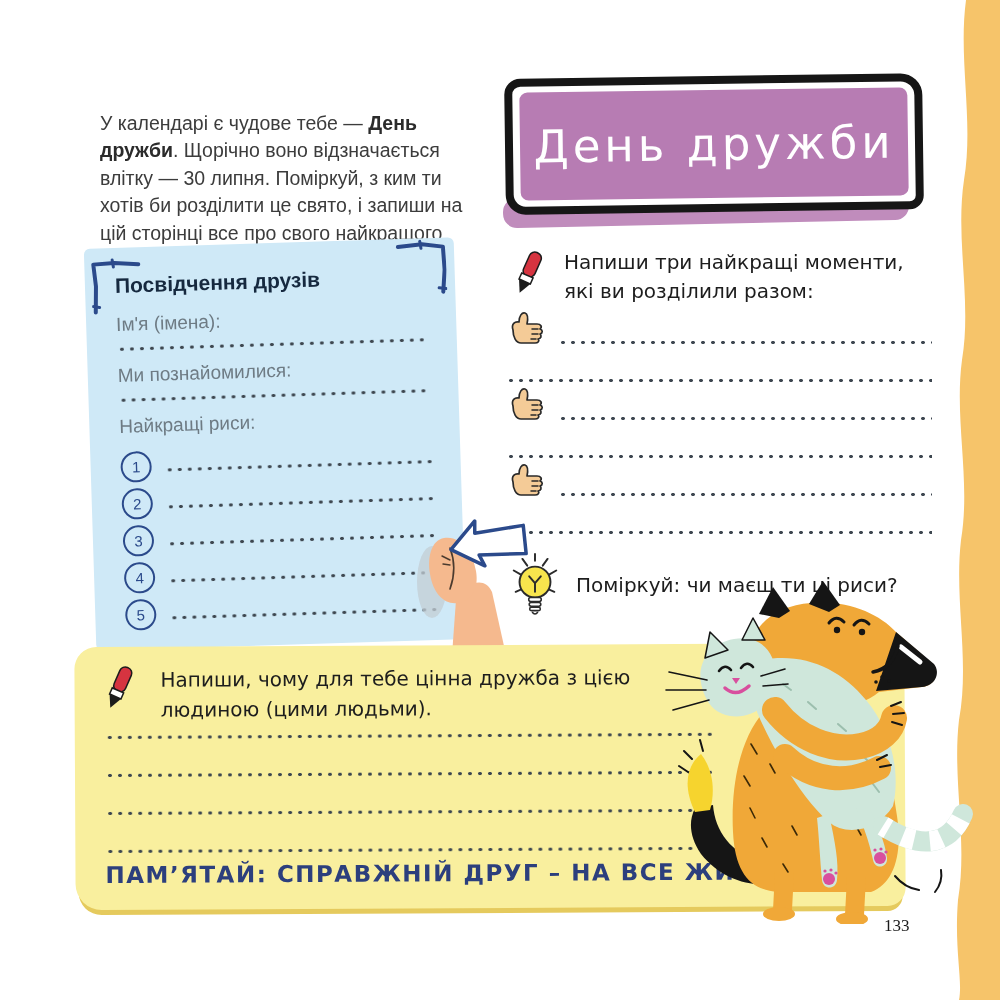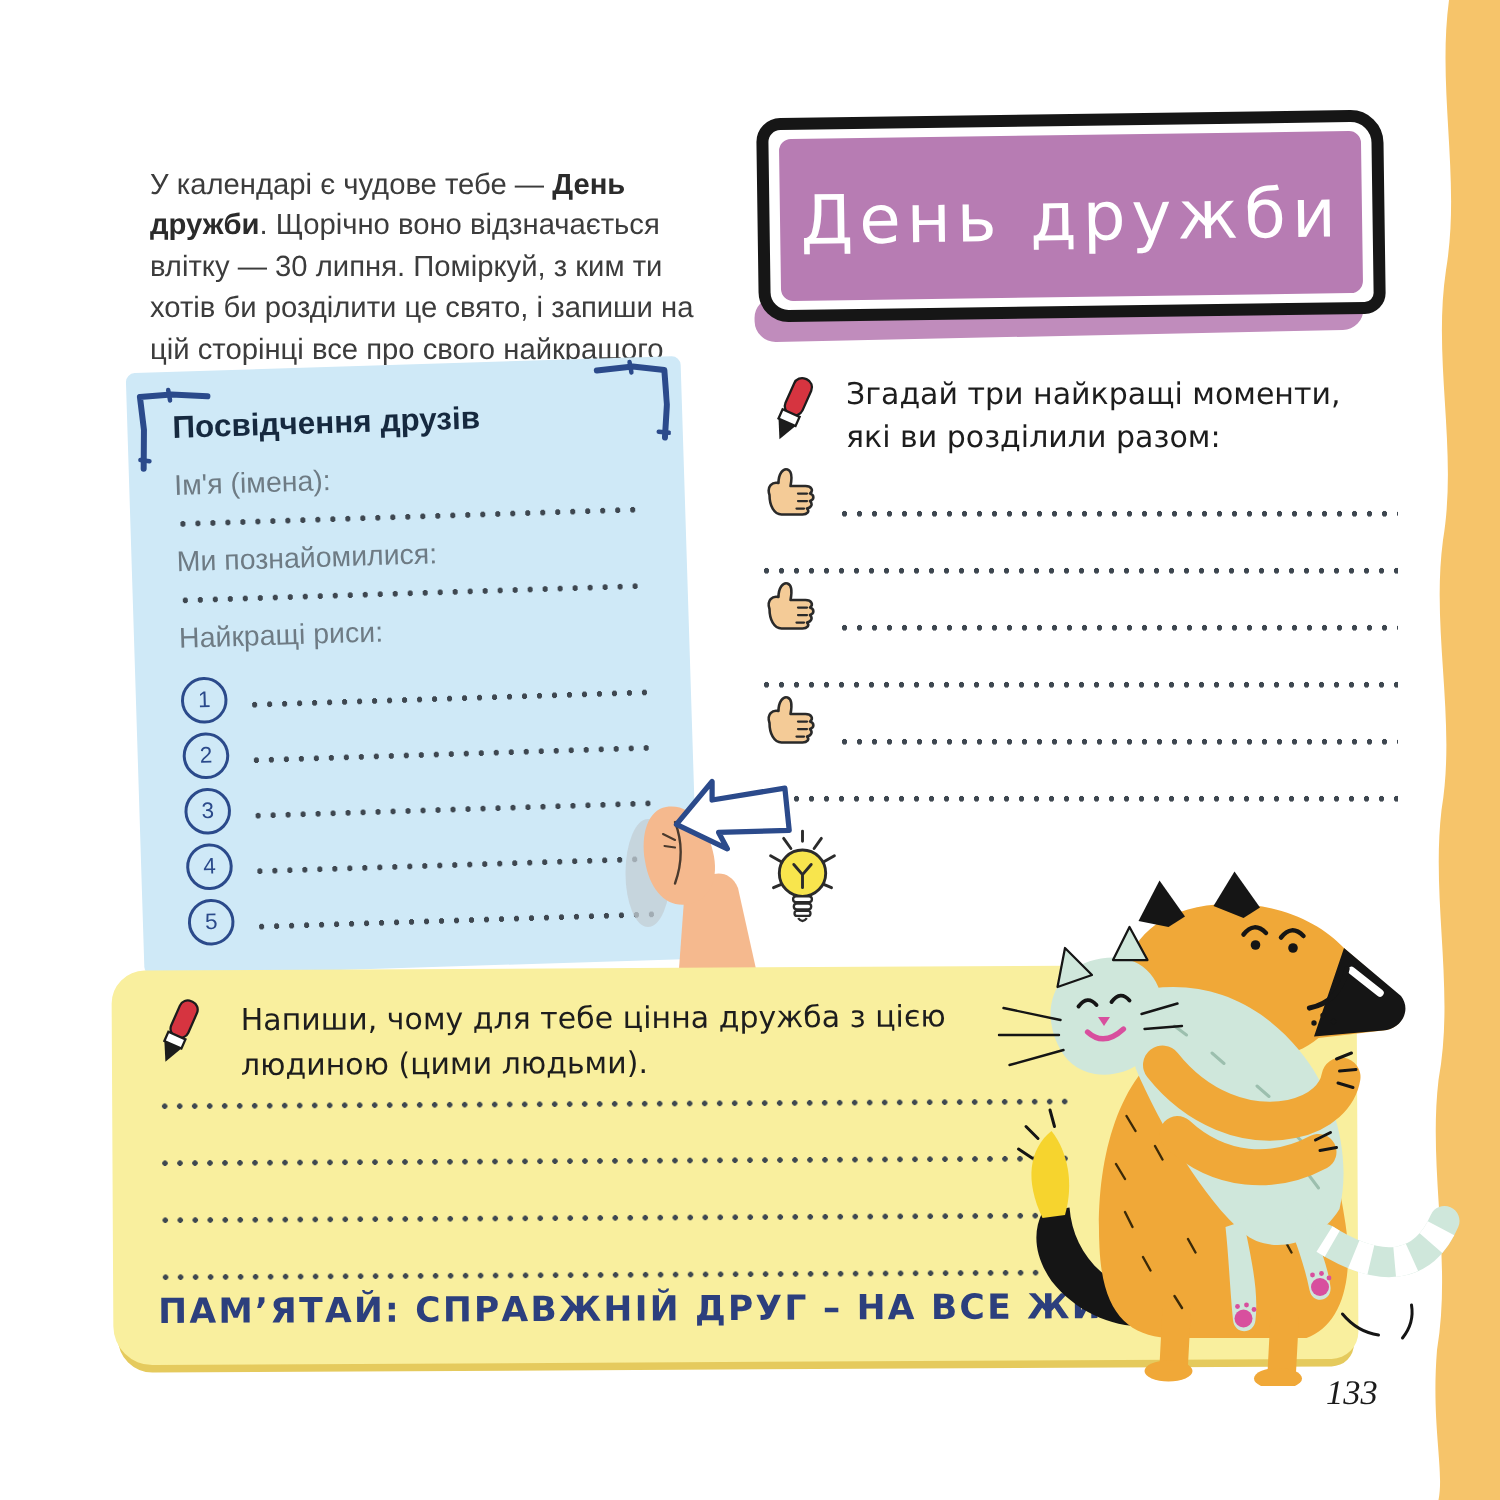--- a/index.html
+++ b/index.html
@@ -65,21 +65,21 @@
   .note-prompt{position:absolute;left:86px;top:18px;width:560px;font-family:"DejaVu Sans",sans-serif;
         font-size:20px;line-height:30px;color:#1d1d1d;}
   .note-line{position:absolute;left:30px;width:612px;}
   .note-slogan{position:absolute;left:30px;top:215px;font-family:"DejaVu Sans",sans-serif;
         font-size:23px;font-weight:700;letter-spacing:1.5px;color:#2c3f7d;white-space:nowrap;}
 
   
   .illo{position:absolute;left:633px;top:574px;z-index:5;}
 
   .pagenum{position:absolute;left:884px;top:916px;font-family:"Liberation Serif",serif;
-        font-size:23px;color:#1b1b1b;z-index:7;font-style:italic;}
+        font-size:17px;color:#1b1b1b;z-index:7;}
 </style>
 </head>
 <body>
 
 <div class="page">
 
   <svg class="band" viewBox="0 0 72 1000" preserveAspectRatio="none">
     <path d="M38,0 C30,60 46,120 36,180 C27,240 44,300 34,360 C26,420 43,480 33,540 C26,600 42,660 31,720 C24,780 40,840 30,900 C26,950 35,980 31,1000 L72,1000 L72,0 Z" fill="#f6c46a"></path>
   </svg>
 
@@ -145,21 +145,21 @@
 
   <div class="moments">
     <div class="m-prompt-row">
       <svg class="m-pen" width="42" height="50" viewBox="0 0 44 50">
         <g transform="rotate(24 22 25)">
           <rect x="15" y="2" width="13" height="27" rx="6" fill="#d63440" stroke="#1c1c1c" stroke-width="1.6"></rect>
           <rect x="15" y="28" width="13" height="7" fill="#ffffff" stroke="#1c1c1c" stroke-width="1.6"></rect>
           <path d="M15,35 L28,35 L21.5,48 Z" fill="#1c1c1c"></path>
         </g>
       </svg>
-      <div class="m-prompt">Згадай три найкращі моменти, які ви розділили разом:</div>
+      <div class="m-prompt">Напиши три найкращі моменти, які ви розділили разом:</div>
     </div>
 
     <div class="m-row thumbed">
       <svg class="m-thumb" width="42" height="40" viewBox="0 0 40 40">
         <path d="M6,21 C4,15 8,12 12,13 C12,7 15,3 18,4 C21,5 21,10 20,15 L30,15 C34,15 35.5,18 33,20 C36,21 36,24 33,25 C35,27 34,29.5 31,30 C33,32 31,34 28,34 L14,34 C9,34 6,28 6,21 Z" fill="#f4cb97" stroke="#2a2a2a" stroke-width="1.7" stroke-linejoin="round"></path>
         <path d="M31,20 l-6,0 M31,25 l-6,0 M29,30 l-5,0" stroke="#2a2a2a" stroke-width="1.5" stroke-linecap="round"></path>
       </svg>
       <div class="dots"></div>
     </div>
     <div class="m-row">
@@ -191,20 +191,21 @@
     <div class="bulb-row">
       <svg width="58" height="66" viewBox="0 0 60 66">
         <path d="M8,18 L15,22 M52,18 L45,22 M10,40 L17,37 M50,40 L43,37 M17,6 L22,13 M43,6 L38,13 M30,1 L30,8" stroke="#2b2b2b" stroke-width="2" stroke-linecap="round"></path>
         <circle cx="30" cy="30" r="16" fill="#f8e54d" stroke="#2b2b2b" stroke-width="2"></circle>
         <path d="M30,40 L30,31 M30,31 L24,24 M30,31 L36,24" stroke="#2b2b2b" stroke-width="2" fill="none" stroke-linecap="round"></path>
         <rect x="23.5" y="46" width="13" height="4" rx="2" fill="#ffffff" stroke="#2b2b2b" stroke-width="1.6"></rect>
         <rect x="24" y="51" width="12" height="4" rx="2" fill="#ffffff" stroke="#2b2b2b" stroke-width="1.6"></rect>
         <rect x="24.5" y="56" width="11" height="3.5" rx="1.7" fill="#ffffff" stroke="#2b2b2b" stroke-width="1.6"></rect>
         <path d="M27,61 q3,4 6,0" fill="none" stroke="#2b2b2b" stroke-width="1.6"></path>
       </svg>
+      <span class="bulb-text">Поміркуй: чи маєш ти ці риси?</span>
     </div>
   </div>
 
   <div class="note">
     <svg class="note-pen" width="42" height="50" viewBox="0 0 44 50">
       <g transform="rotate(24 22 25)">
         <rect x="15" y="2" width="13" height="27" rx="6" fill="#d63440" stroke="#1c1c1c" stroke-width="1.6"></rect>
         <rect x="15" y="28" width="13" height="7" fill="#ffffff" stroke="#1c1c1c" stroke-width="1.6"></rect>
         <path d="M15,35 L28,35 L21.5,48 Z" fill="#1c1c1c"></path>
       </g>

